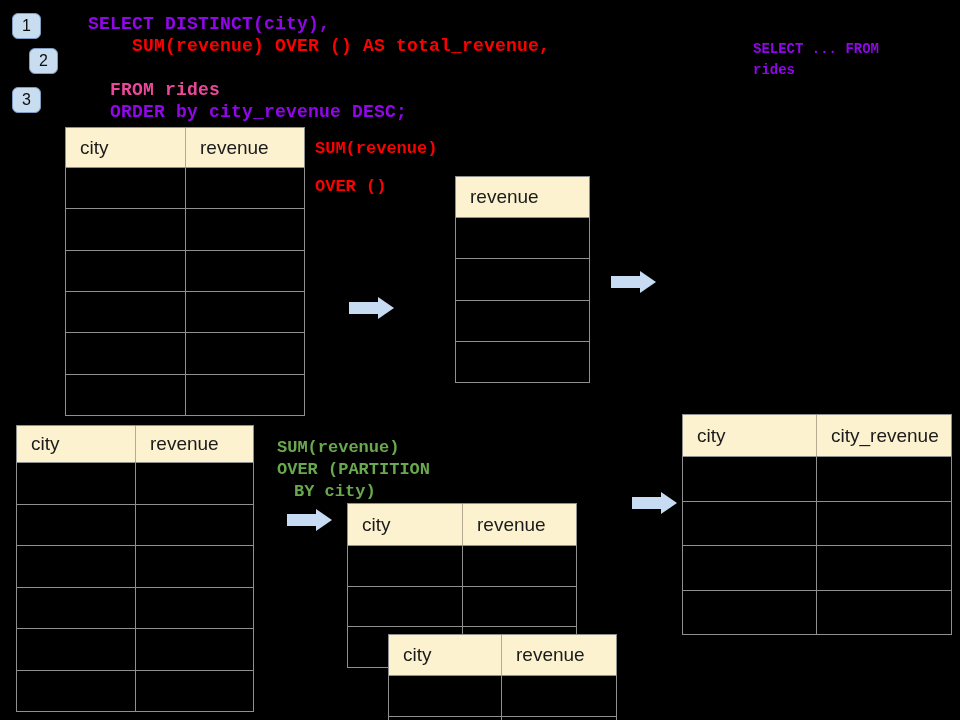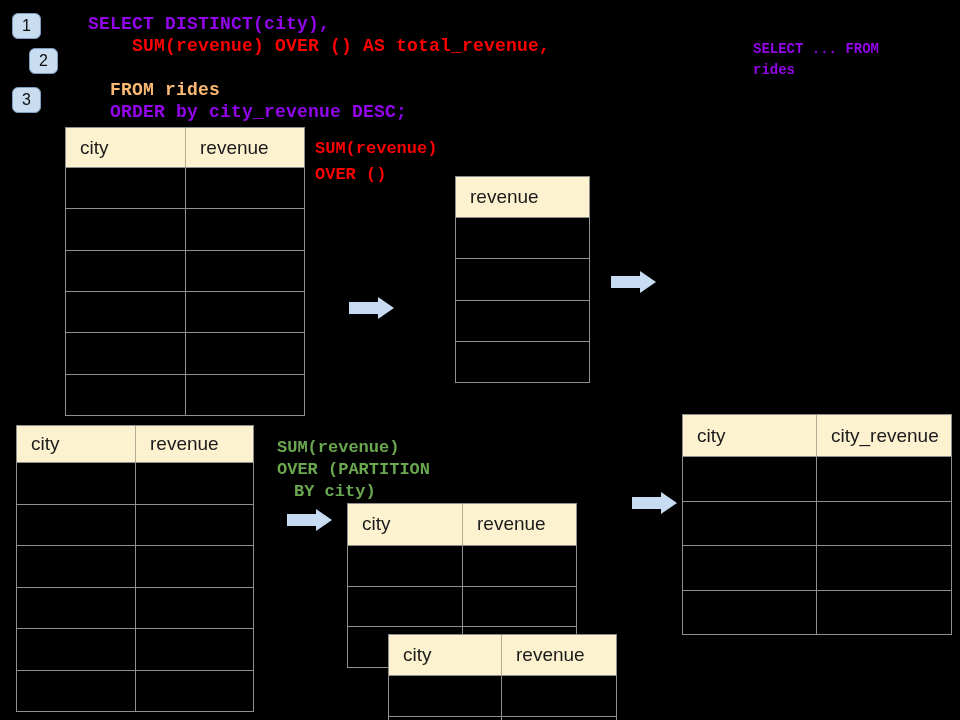--- a/index.html
+++ b/index.html
@@ -27,21 +27,21 @@
   
   .badge {
     position:absolute; width:27px; height:24px;
     background:var(--badge-fill); border:1.5px solid var(--badge-border);
     border-radius:6px; display:flex; align-items:center; justify-content:center;
     font:16px "Liberation Sans", sans-serif; color:#0d0d0d;
   }
   
   .tbl {
     position:absolute; display:flex; flex-direction:column;
-    border:1px solid var(--grid-line); background:#000; box-sizing:border-box;justify-content:flex-end;
+    border:1px solid var(--grid-line); background:#000; box-sizing:border-box;
   }
   .thead {
     display:grid; grid-template-columns:var(--cols); height:var(--headh);
     background:var(--table-header-fill); flex:none;
     border-bottom:1px solid var(--grid-line); box-sizing:border-box;
   }
   .hcell {
     display:flex; align-items:center; padding-left:14px;
     font:19px "Liberation Sans", sans-serif; color:#1b1b1b;
     border-right:1px solid #b3ab93; box-sizing:border-box;
@@ -71,28 +71,28 @@
 <body>
 
 <div class="page">
 
   <div class="badge" style="left:12px;top:13px;">1</div>
   <div class="badge" style="left:29px;top:48px;">2</div>
   <div class="badge" style="left:12px;top:87px;">3</div>
 
   <div class="codeline" style="top: 13px; color: rgb(147, 5, 235);">SELECT DISTINCT(city),</div>
   <div class="codeline" style="top: 35px; color: rgb(251, 1, 0);">    SUM(revenue) OVER () AS total_revenue,</div>
-  <div class="codeline" style="top: 79px; color: #fdba74;">  FROM rides</div>
+  <div class="codeline" style="top: 79px; color: #ec4899;">  FROM rides</div>
   <div class="codeline" style="top: 101px; color: rgb(147, 5, 235);">  ORDER by city_revenue DESC;</div>
 
   <div class="sidenote" style="top:39px;">SELECT ... FROM</div>
   <div class="sidenote" style="top:60px;">rides</div>
 
   <div class="anno" style="left: 315px; top: 138px; color: rgb(251, 1, 0);">SUM(revenue)</div>
-  <div class="anno" style="left: 315px; top: 164px; color: rgb(251, 1, 0);">OVER ()</div>
+  <div class="anno" style="left: 315px; top: 176px; color: rgb(251, 1, 0);">OVER ()</div>
 
   <div class="anno" style="left: 277px; top: 437px; color: rgb(106, 168, 79);">SUM(revenue)</div>
   <div class="anno" style="left: 277px; top: 459px; color: rgb(106, 168, 79);">OVER (PARTITION</div>
   <div class="anno" style="left: 294px; top: 481px; color: rgb(106, 168, 79);">BY city)</div>
 
   <div class="tbl" style="left:65px;top:127px;width:240px;height:289px;--headh:40px;--cols:120px 1fr;">
       <div class="thead">
         <div class="hcell">city</div>
         <div class="hcell">revenue</div>
       </div>

